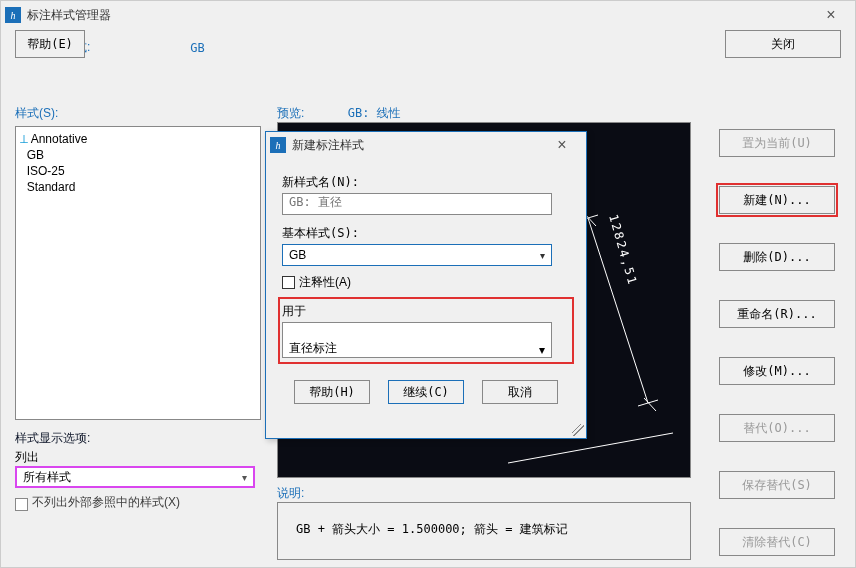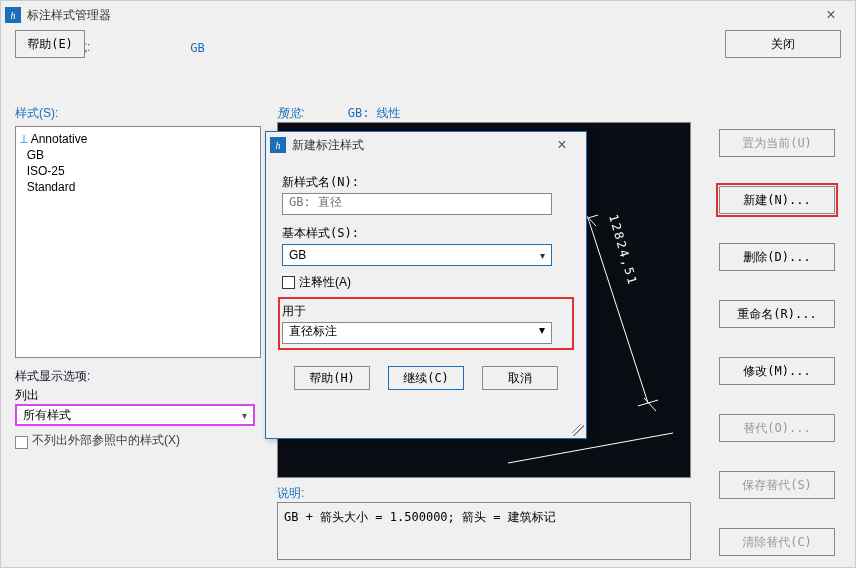--- a/index.html
+++ b/index.html
@@ -8,55 +8,55 @@
   .titlebar { height: 28px; display: flex; align-items: center; padding: 0 4px; }
   .app-icon { width: 16px; height: 16px; background: #1b6fb8; display: inline-flex; align-items: center; justify-content: center; margin-right: 6px; color: #fff; font-style: italic; font-size: 10px; font-family: serif; }
   .title { flex: 1; color: #333; }
   .close-x { width: 40px; height: 24px; text-align: center; line-height: 24px; color: #555; font-size: 16px; cursor: pointer; }
   .content { position: relative; padding: 10px 14px; }
   .row-label { display: flex; align-items: center; margin-bottom: 6px; }
   .current-label { color: #1b6fb8; }
   .current-val { margin-left: 100px; color: #1b6fb8; font-family: monospace; }
   .left-col { position: absolute; left: 14px; top: 76px; width: 246px; }
   .styles-label { color: #1b6fb8; margin-bottom: 4px; }
-  .listbox { width: 246px; height: 232px; background: #fff; border: 1px solid #888; padding: 4px; font-family: "SimSun", monospace; line-height: 16px; }
+  .listbox { width: 246px; height: 294px; background: #fff; border: 1px solid #888; padding: 4px; font-family: "SimSun", monospace; line-height: 16px; }
   .tree-item { white-space: pre; }
   .icon-annot { color: #1b9fd8; }
   .disp-label { color: #0f172a; margin-top: 10px; }
   .subrow { margin-top: 2px; }
   .combo { width: 240px; height: 22px; border: 2px solid #d946ef; background: #fff; display: flex; align-items: center; padding: 0 6px; justify-content: space-between; }
   .combo .arrow { font-size: 10px; color: #555; }
   .chk { display: flex; align-items: flex-end; margin-top: 6px; color: #404040; }
   .chk .box { width: 13px; height: 13px; border: 1px solid #888; margin-right: 4px; background: #fff; }
   .preview-area { position: absolute; left: 276px; top: 76px; }
-  .preview-label { color: #1b6fb8; margin-bottom: 0; font-style: italic; }
+  .preview-label { color: #1b6fb8; margin-bottom: 0; }
   .preview-val { color: #1b6fb8; margin-left: 40px; font-family: "SimSun", monospace; }
   .preview-canvas { width: 414px; height: 356px; background: #0a0c14; border: 1px solid #888; position: relative; overflow: hidden; }
   .dim-text { position: absolute; right: 30px; top: 120px; color: #fff; font-family: "SimSun", monospace; transform: rotate(74deg); transform-origin: center; letter-spacing: 2px; }
   .desc-area { position: absolute; left: 276px; top: 456px; width: 414px; }
   .desc-label { color: #1b6fb8; }
-  .desc-box { width: 414px; height: 58px; border: 1px solid #888; padding: 6px; font-family: "SimSun", monospace; background: #f0f0f0; }
+  .desc-box { width: 414px; height: 58px; border: 1px solid #888; padding: 18px; font-family: "SimSun", monospace; background: #f0f0f0; }
   .btn-col { position: absolute; right: 20px; top: 100px; width: 116px; display: flex; flex-direction: column; gap: 29px; }
   .dlg-button { height: 28px; border: 1px solid #888; background: #f0f0f0; text-align: center; line-height: 26px; cursor: pointer; font-family: "SimSun", monospace; }
   .dlg-button.disabled { color: #999; }
   .highlight-red { outline: 2px solid #e03030; outline-offset: 1px; }
   .help-btn { position: absolute; left: 14px; bottom: 14px; width: 70px; }
   .close-btn { position: absolute; right: 14px; bottom: 14px; width: 116px; }
 
   .modal { position: absolute; left: 264px; top: 130px; width: 322px; height: 308px; background: #f0f0f0; border: 1px solid #1b6fb8; box-shadow: 2px 2px 6px rgba(0,0,0,.2); }
   .modal .titlebar { height: 26px; }
   .modal-body { padding: 10px 16px 8px 16px; }
   .fld-label { margin-top: 6px; font-family: "SimSun", monospace; }
   .fld-input { width: 270px; height: 22px; border: 1px solid #888; background: #fff; padding: 0 6px; margin-top: 2px; font-family: "SimSun", monospace; color: #777; }
   .fld-combo { width: 270px; height: 22px; border: 1px solid #1b6fb8; background: #fff; display: flex; align-items: center; justify-content: space-between; padding: 0 6px; margin-top: 2px; font-family: monospace; }
   .fld-combo .arrow { font-size: 10px; color: #333; }
   .chk2 { display: flex; align-items: center; margin-top: 8px; font-family: "SimSun", monospace; }
   .chk2 .box { width: 13px; height: 13px; border: 1px solid #333; margin-right: 4px; background: #fff; }
   .usedfor-block { outline: 2px solid #e03030; outline-offset: 2px; padding: 2px 0; margin-top: 10px; }
-  .usedfor-combo { width: 270px; height: 22px; border: 1px solid #888; background: #fff; display: flex; align-items: flex-start; justify-content: space-between; padding: 0 6px; margin-top: 2px; font-family: "SimSun", monospace; }
+  .usedfor-combo { width: 270px; height: 36px; border: 1px solid #888; background: #fff; display: flex; align-items: flex-end; justify-content: space-between; padding: 0 6px; margin-top: 2px; font-family: "SimSun", monospace; }
   .modal-btn-row { display: flex; gap: 18px; margin-top: 20px; justify-content: center; }
   .modal-btn { width: 76px; height: 24px; border: 1px solid #888; background: #f0f0f0; text-align: center; line-height: 22px; cursor: pointer; font-family: "SimSun", monospace; }
   .modal-btn.primary { border: 1.5px solid #1b6fb8; }
   .resize-grip { position: absolute; right: 2px; bottom: 2px; width: 12px; height: 12px; background:
     linear-gradient(135deg, transparent 0 6px, #888 6px 7px, transparent 7px 9px, #888 9px 10px, transparent 10px); }
 </style>
 </head>
 <body>
 
 <div class="window">

